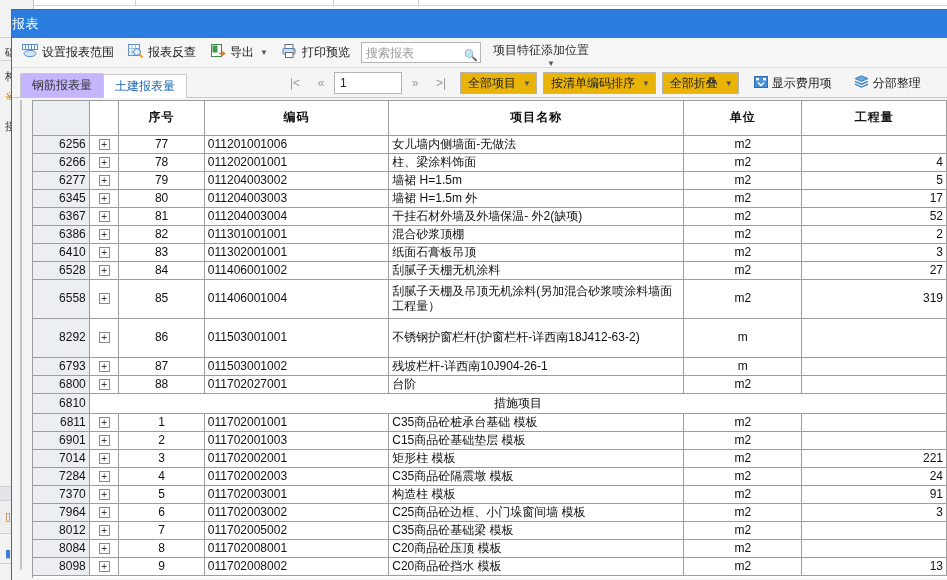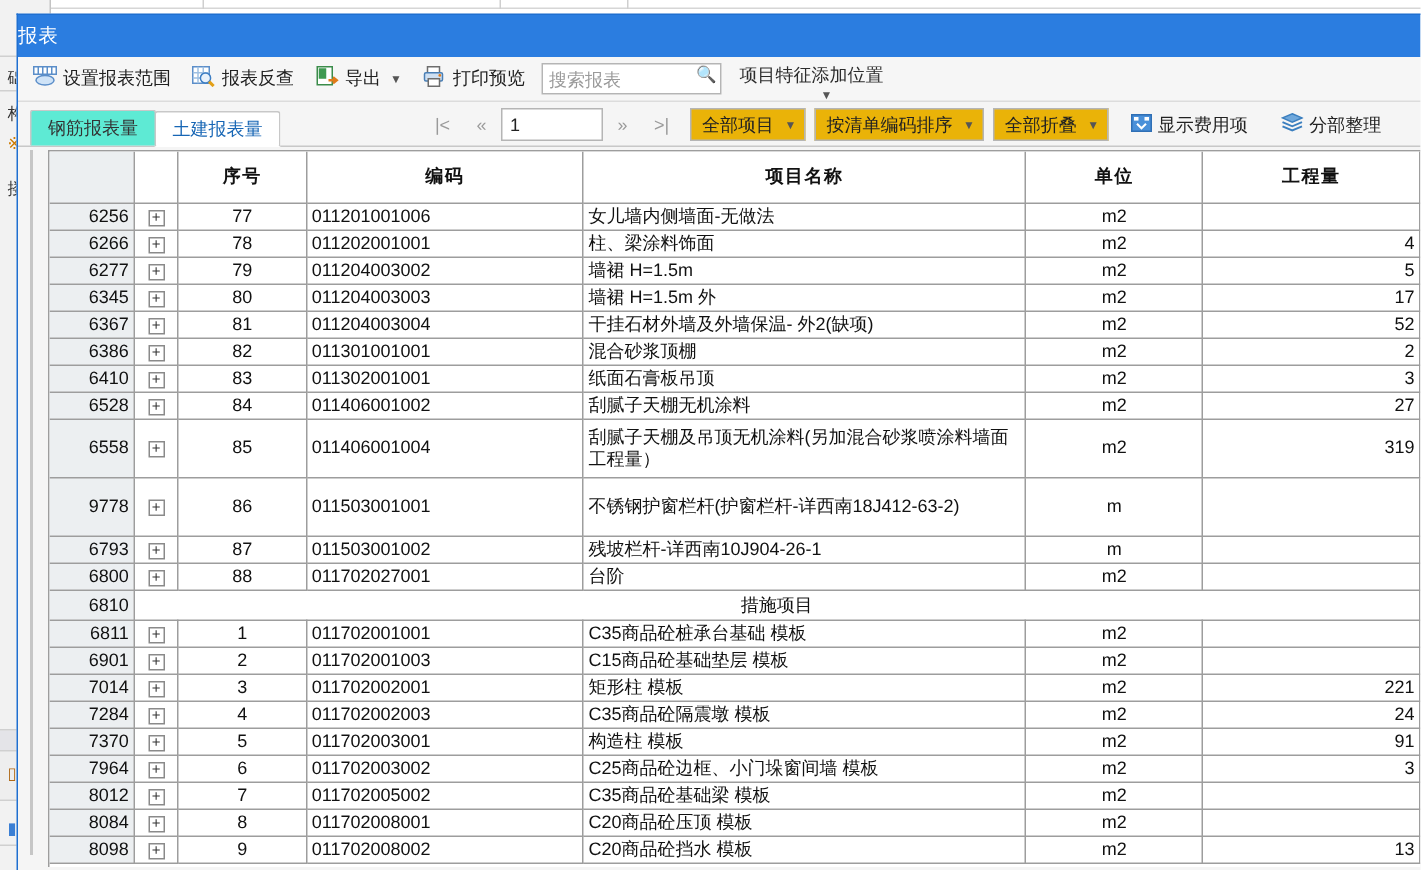--- a/index.html
+++ b/index.html
@@ -64,21 +64,21 @@
   }
   .tb-btn {
     display: flex; align-items: center; gap: 4px;
     height: 24px; padding: 0 6px; font-size: 12px; color: #202020;
     white-space: nowrap; cursor: default; border: 1px solid transparent;
     border-radius: 2px;
   }
   .tb-caret { font-size: 8px; color: #555; margin-left: 2px; }
 
   .search-wrap {
-    display: flex; align-items: flex-start; height: 21px; width: 120px;
+    display: flex; align-items: flex-end; height: 21px; width: 120px;
     border: 1px solid #b5b5b5; background: #fff; margin-left: 4px;
   }
   .search-wrap input {
     border: none; outline: none; height: 19px; flex: 1 1 auto; width: 10px;
     font-size: 12px; padding-left: 4px; color: #2c2c2c;
     font-family: "Liberation Sans", sans-serif; background: transparent;
   }
   .search-wrap input::placeholder { color: #9a9a9a; }
   .search-ico { width: 18px; text-align: center; color: #3d83cf; font-size: 11px; }
 
@@ -91,21 +91,21 @@
   
   #tabrow {
     height: 30px; background: #f5f5f5;
     display: flex; align-items: flex-end;
     border-bottom: 1px solid #c8c8c8;
     padding-left: 8px; position: relative;
   }
   .tab {
     height: 24px; line-height: 23px; padding: 0 11px;
     font-size: 12px; border: 1px solid #c8c8c8; border-bottom: none;
-    background: #5eead4; color: #333; margin-right: -1px; cursor: default;
+    background: #c4b5fd; color: #333; margin-right: -1px; cursor: default;
     border-radius: 2px 2px 0 0;
   }
   .tab.active { background: #ffffff; color: #1766b5; border-bottom: 1px solid #ffffff; margin-bottom: -1px; }
 
   
   #pager {
     position: absolute; left: 270px; top: 3px;
     display: flex; align-items: center; height: 24px;
   }
   .pg-btn {
@@ -433,21 +433,21 @@
             <tr style="height: 39px;">
               <td class="rowhdr">6558</td>
               <td class="expcell"><span class="expander">+</span></td>
               <td class="seq">85</td>
               <td class="code">011406001004</td>
               <td class="name">刮腻子天棚及吊顶无机涂料(另加混合砂浆喷涂料墙面工程量）</td>
               <td class="unit">m2</td>
               <td class="qty">319</td>
             </tr>
             <tr style="height: 39px;">
-              <td class="rowhdr">9778</td>
+              <td class="rowhdr">8292</td>
               <td class="expcell"><span class="expander">+</span></td>
               <td class="seq">86</td>
               <td class="code">011503001001</td>
               <td class="name">不锈钢护窗栏杆(护窗栏杆-详西南18J412-63-2)</td>
               <td class="unit">m</td>
               <td class="qty"></td>
             </tr>
             <tr>
               <td class="rowhdr">6793</td>
               <td class="expcell"><span class="expander">+</span></td>

